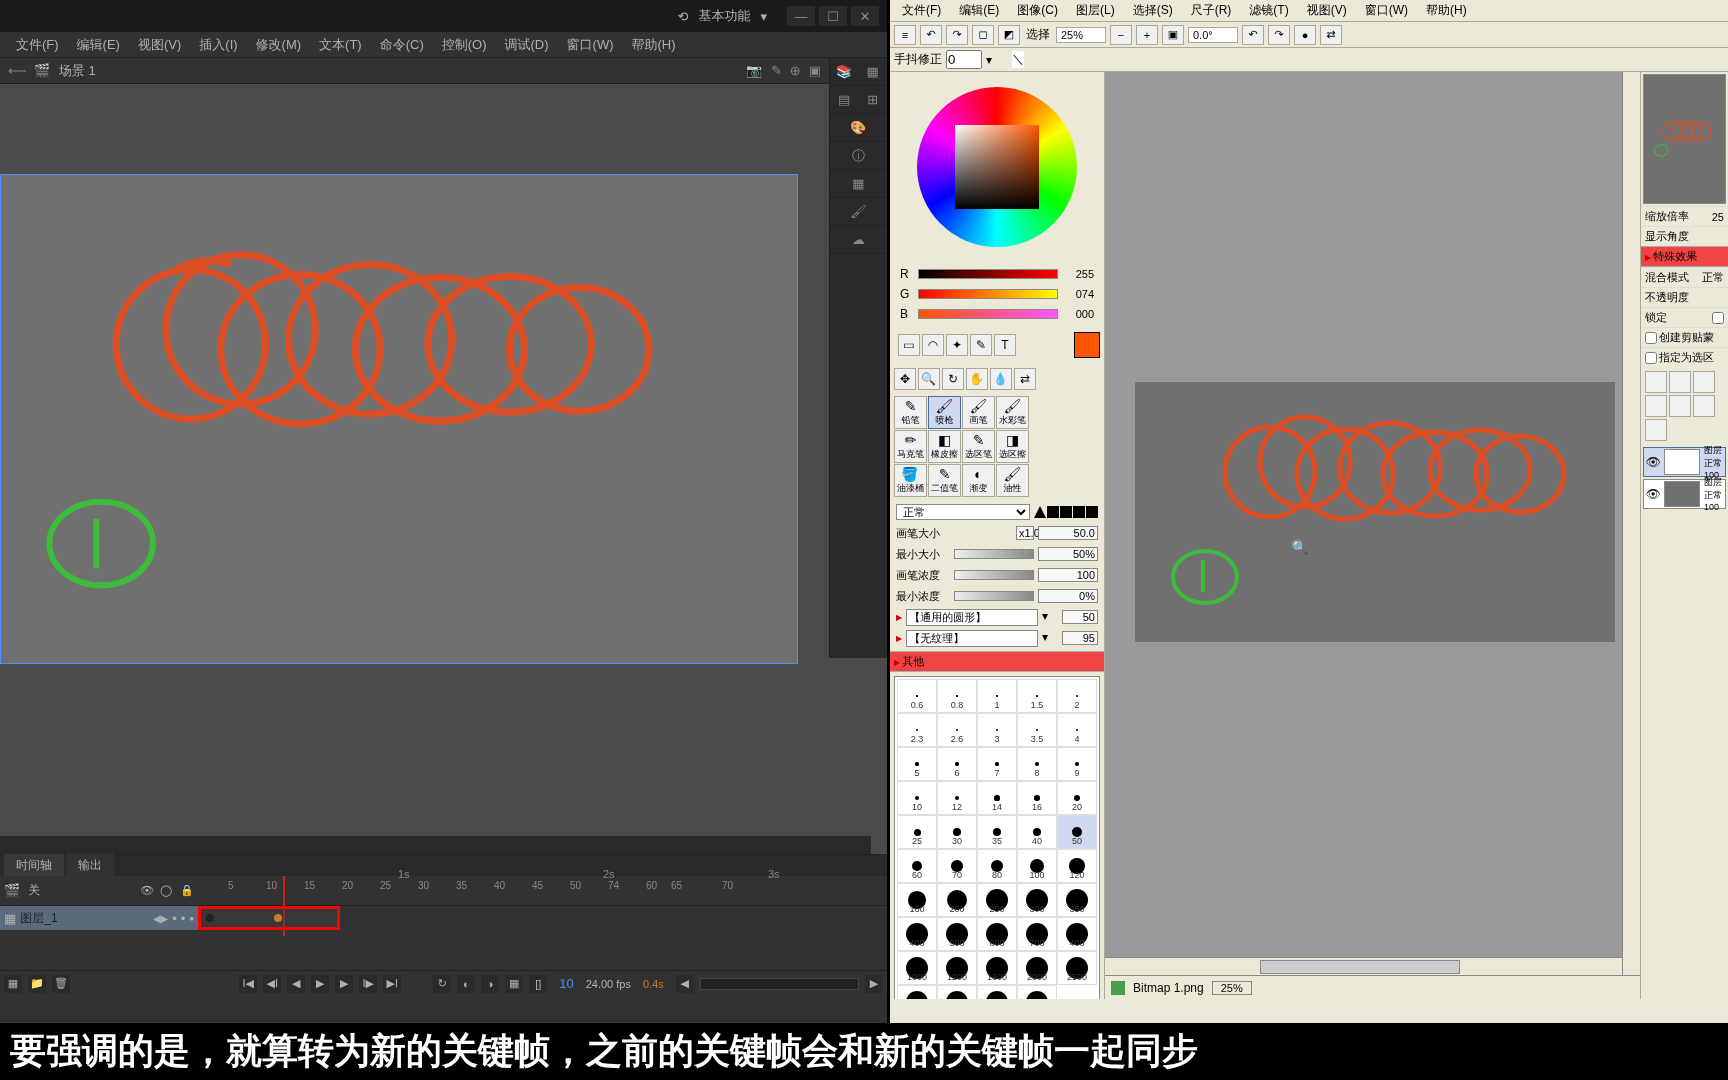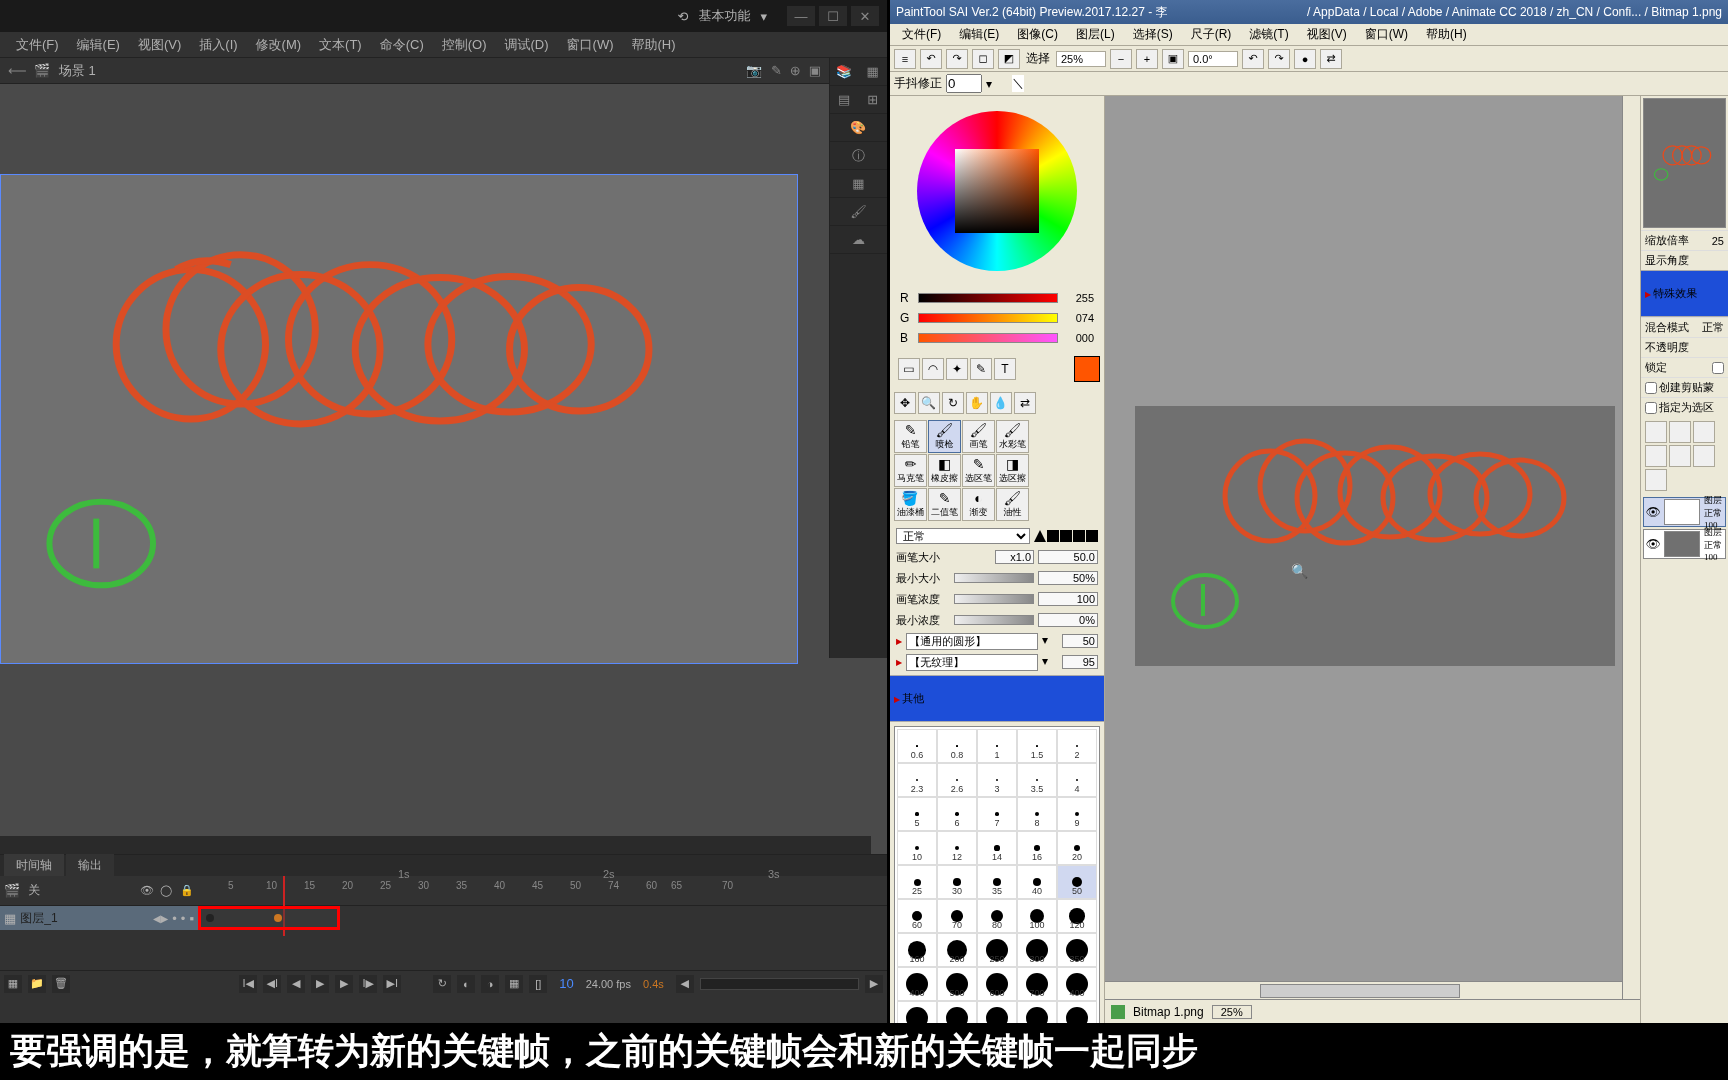--- a/index.html
+++ b/index.html
@@ -100,29 +100,29 @@
     .sai-statusbar .simg { width: 14px; height: 14px; background: #4a9e4a; }
     .sai-statusbar .sval { border: 1px solid #888; padding: 0 8px; font-size: 11px; }
     
     .sai-rightpanel { width: 88px; background: #ece9d8; border-left: 1px solid #aca899; }
     .sai-navprev { height: 130px; border: 1px solid #888; margin: 2px; background: #707070; position: relative; }
     .sai-navprev svg { width: 100%; height: 100%; }
     .sai-rp-row { display: flex; align-items: center; padding: 2px 4px; font-size: 11px; gap: 2px; border-top: 1px solid #ddd; }
     .sai-rp-row .rlabel { flex: 1; }
     .sai-rp-row .rval { width: 28px; text-align: right; }
     .sai-rp-row .rck { width: 12px; height: 12px; }
-    .sai-rp-collapse { background: #1d4ed8; padding: 15px 4px; font-size: 11px; border-top: 1px solid #aaa; border-bottom: 1px solid #aaa; cursor: pointer; }
+    .sai-rp-collapse { background: #ef4444; padding: 2px 4px; font-size: 11px; border-top: 1px solid #aaa; border-bottom: 1px solid #aaa; cursor: pointer; }
     .sai-rp-collapse::before { content: "▶"; font-size: 8px; margin-right: 2px; color: #c00; }
     .sai-layer-btns { display: flex; flex-wrap: wrap; gap: 2px; padding: 4px; }
     .sai-layer-btns .lbtn { width: 22px; height: 22px; border: 1px solid #aca899; background: #f0f0f0; cursor: pointer; }
     .sai-layer-list { padding: 2px; }
     .sai-layer-item { display: flex; align-items: center; border: 1px solid #888; margin-bottom: 2px; height: 30px; background: white; }
     .sai-layer-item.sel { border-color: #4a6d9e; background: #d0d8f0; }
     .sai-layer-item .lthumb { width: 36px; height: 26px; border: 1px solid #888; margin: 0 2px; }
-    .sai-layer-item .ltxt { flex: 1; font-size: 9px; padding-left: 2px; font-family: Liberation Serif, serif; }
+    .sai-layer-item .ltxt { flex: 1; font-size: 9px; padding-left: 2px; }
     .sai-layer-item .leye { width: 18px; text-align: center; cursor: pointer; }
     
     .subtitle-bar { position: absolute; left: 0; bottom: 0; width: 100%; height: 57px; background: #000; color: white; font-size: 36px; display: flex; align-items: center; padding-left: 10px; font-weight: bold; }
   </style>
 </head>
 <body>
 
 <div class="animate-app">
   <div class="animate-titlebar">
     <div class="toolgroup">
@@ -290,24 +290,20 @@
     <div class="srow">
         <span class="sbtn">🖌</span>
       </div>
     <div class="srow">
         <span class="sbtn">☁</span>
       </div>
   </div>
 </div>
 
 <div class="sai-app">
-  <div class="sai-titlebar">
-    <span>PaintTool SAI Ver.2 (64bit) Preview.2017.12.27 - 李</span>
-    <span>/ AppData / Local / Adobe / Animate CC 2018 / zh_CN / Confi... / Bitmap 1.png</span>
-  </div>
   <div class="sai-menu">
     <span class="m">文件(F)</span>
     <span class="m">编辑(E)</span>
     <span class="m">图像(C)</span>
     <span class="m">图层(L)</span>
     <span class="m">选择(S)</span>
     <span class="m">尺子(R)</span>
     <span class="m">滤镜(T)</span>
     <span class="m">视图(V)</span>
     <span class="m">窗口(W)</span>
@@ -442,21 +438,21 @@
           <span style="display:flex;gap:1px">
             <span style="width:12px;height:12px;background:#000;clip-path:polygon(50% 0,100% 100%,0 100%)"></span>
             <span style="width:12px;height:12px;background:#000"></span>
             <span style="width:12px;height:12px;background:#000"></span>
             <span style="width:12px;height:12px;background:#000"></span>
             <span style="width:12px;height:12px;background:#000"></span>
           </span>
         </div>
         <div class="sai-prop-row">
             <span class="plabel">画笔大小</span>
-            <span class="pfield" style="width:39px">x1.0</span>
+            <span class="pfield" style="width:18px">x1.0</span>
             <span class="pfield">50.0</span>
           </div>
         <div class="sai-prop-row">
             <span class="plabel">最小大小</span>
             <div class="pslider"></div>
             <span class="pfield">50%</span>
           </div>
         <div class="sai-prop-row">
             <span class="plabel">画笔浓度</span>
             <div class="pslider"></div>

